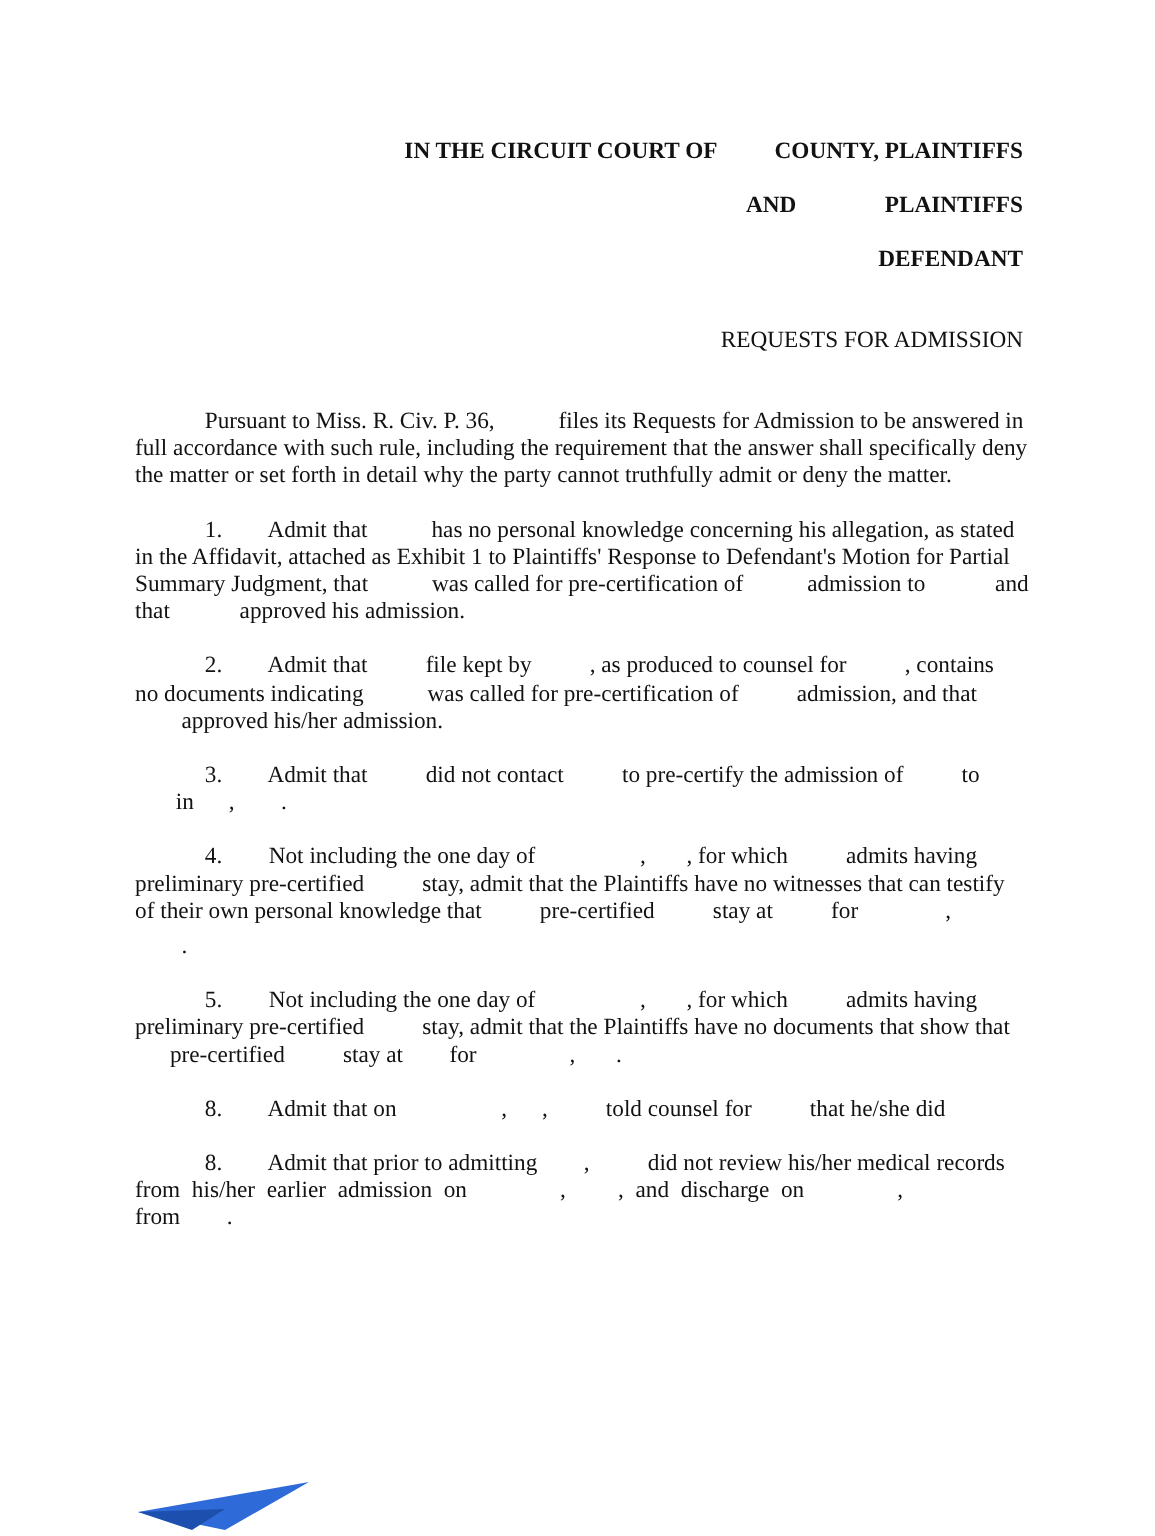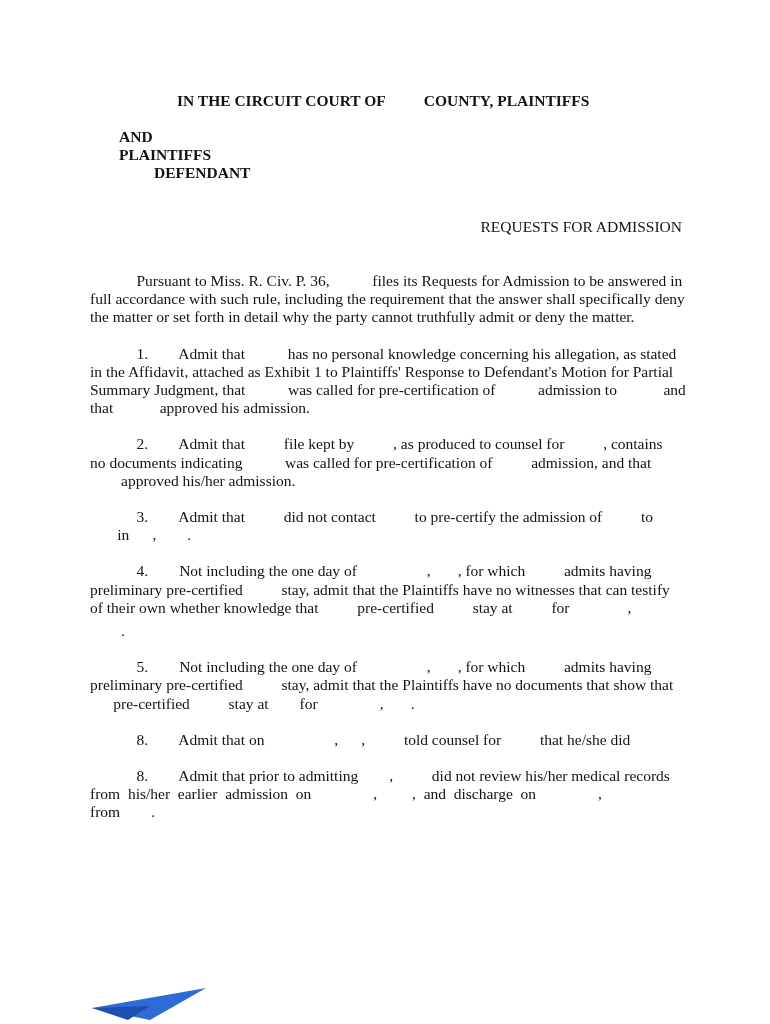--- a/index.html
+++ b/index.html
@@ -16,24 +16,25 @@
     overflow: hidden;
   }
   
   .hrow {
     height: 36px;
     line-height: 18px;
     font-weight: bold;
     white-space: pre;
     display: flex;
     align-items: flex-start;
+    justify-content: flex-end;
   }
   .hrow .sp { display: inline-block; height: 1px; }
   .ind87 { margin-left: 87px; }
-  .ind43 { margin-left: 29px; flex-direction: column; }
+  .ind43 { margin-left: 68px; }
   .ind48 { margin-left: 64px; }
   .gap38 { width: 38px; }
   .gap59 { width: 59px; }
   .gap337 { width: 337px; }
   .doc-title {
     margin-top: 18px;
     margin-bottom: 36px;
     text-align: right;
     font-weight: normal;
     line-height: 18px;
@@ -100,21 +101,21 @@
   </div>
 
   <div class="para">
     <div class="ln">            3.        Admit that          did not contact          to pre-certify the admission of          to</div>
     <div class="ln">       in      ,        .</div>
   </div>
 
   <div class="para">
     <div class="ln">            4.        Not including the one day of                  ,       , for which          admits having</div>
     <div class="ln">preliminary pre-certified          stay, admit that the Plaintiffs have no witnesses that can testify</div>
-    <div class="ln">of their own whether knowledge that          pre-certified          stay at          for               ,</div>
+    <div class="ln">of their own personal knowledge that          pre-certified          stay at          for               ,</div>
     <div class="ln lone-period">        .</div>
   </div>
 
   <div class="para">
     <div class="ln">            5.        Not including the one day of                  ,       , for which          admits having</div>
     <div class="ln">preliminary pre-certified          stay, admit that the Plaintiffs have no documents that show that</div>
     <div class="ln">      pre-certified          stay at        for                ,       .</div>
   </div>
 
   <div class="para">

